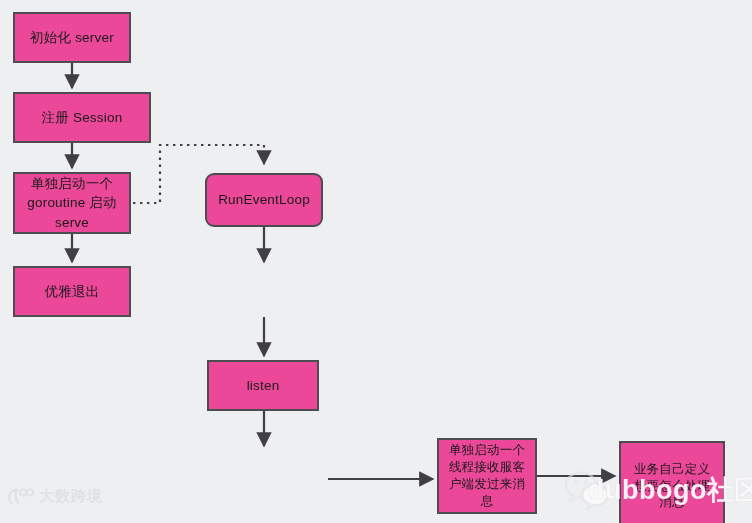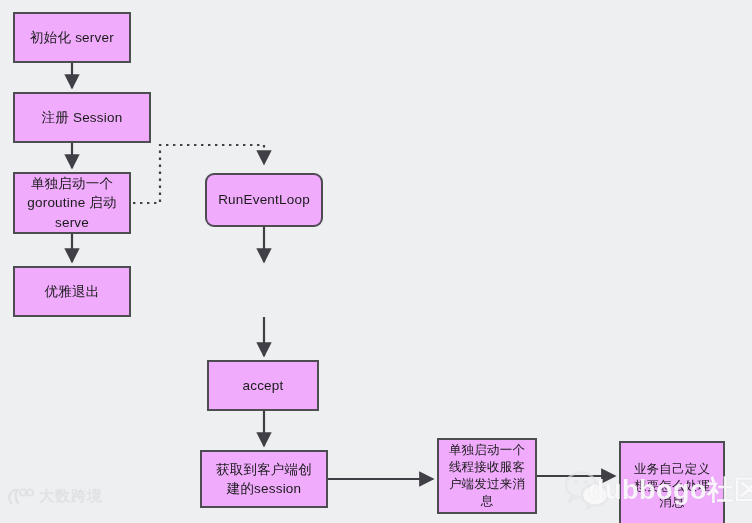--- a/index.html
+++ b/index.html
@@ -11,21 +11,21 @@
     position: relative;
     width: 752px;
     height: 523px;
     background: #eeeff1;
     font-family: "Liberation Sans", "DejaVu Sans", sans-serif;
     overflow: hidden;
   }
   .node {
     position: absolute;
     box-sizing: border-box;
-    background: #f0abfc;
+    background: #ec4899;
     border: 2px solid #4c4c51;
     display: flex;
     align-items: center;
     justify-content: center;
     text-align: center;
     color: #1a1a1a;
     font-size: 13.5px;
     line-height: 1.42;
     letter-spacing: .2px;
     white-space: pre-line;
@@ -136,24 +136,22 @@
 
   <div class="node" style="left:13px;top:172px;width:118px;height:62px;">单独启动一个
 goroutine 启动
 serve</div>
 
   <div class="node" style="left:13px;top:266px;width:118px;height:51px;text-align:right;">优雅退出</div>
 
   <div class="node" style="left:205px;top:173px;width:118px;height:54px;border-radius:9px;">RunEventLoop</div>
 
 
-  <div class="node" style="left:207px;top:360px;width:112px;height:51px;">accept</div>
+  <div class="node" style="left:207px;top:360px;width:112px;height:51px;">listen</div>
 
-  <div class="node" style="left:200px;top:450px;width:128px;height:58px;">获取到客户端创
-建的session</div>
 
   <div class="node" style="left:437px;top:438px;width:100px;height:76px;font-size:12.5px;line-height:1.35;">单独启动一个
 线程接收服客
 户端发过来消
 息</div>
 
   <div class="node" style="left:619px;top:441px;width:106px;height:90px;font-size:12.5px;line-height:1.35;">业务自己定义
 想要怎么处理
 消息</div>
 

